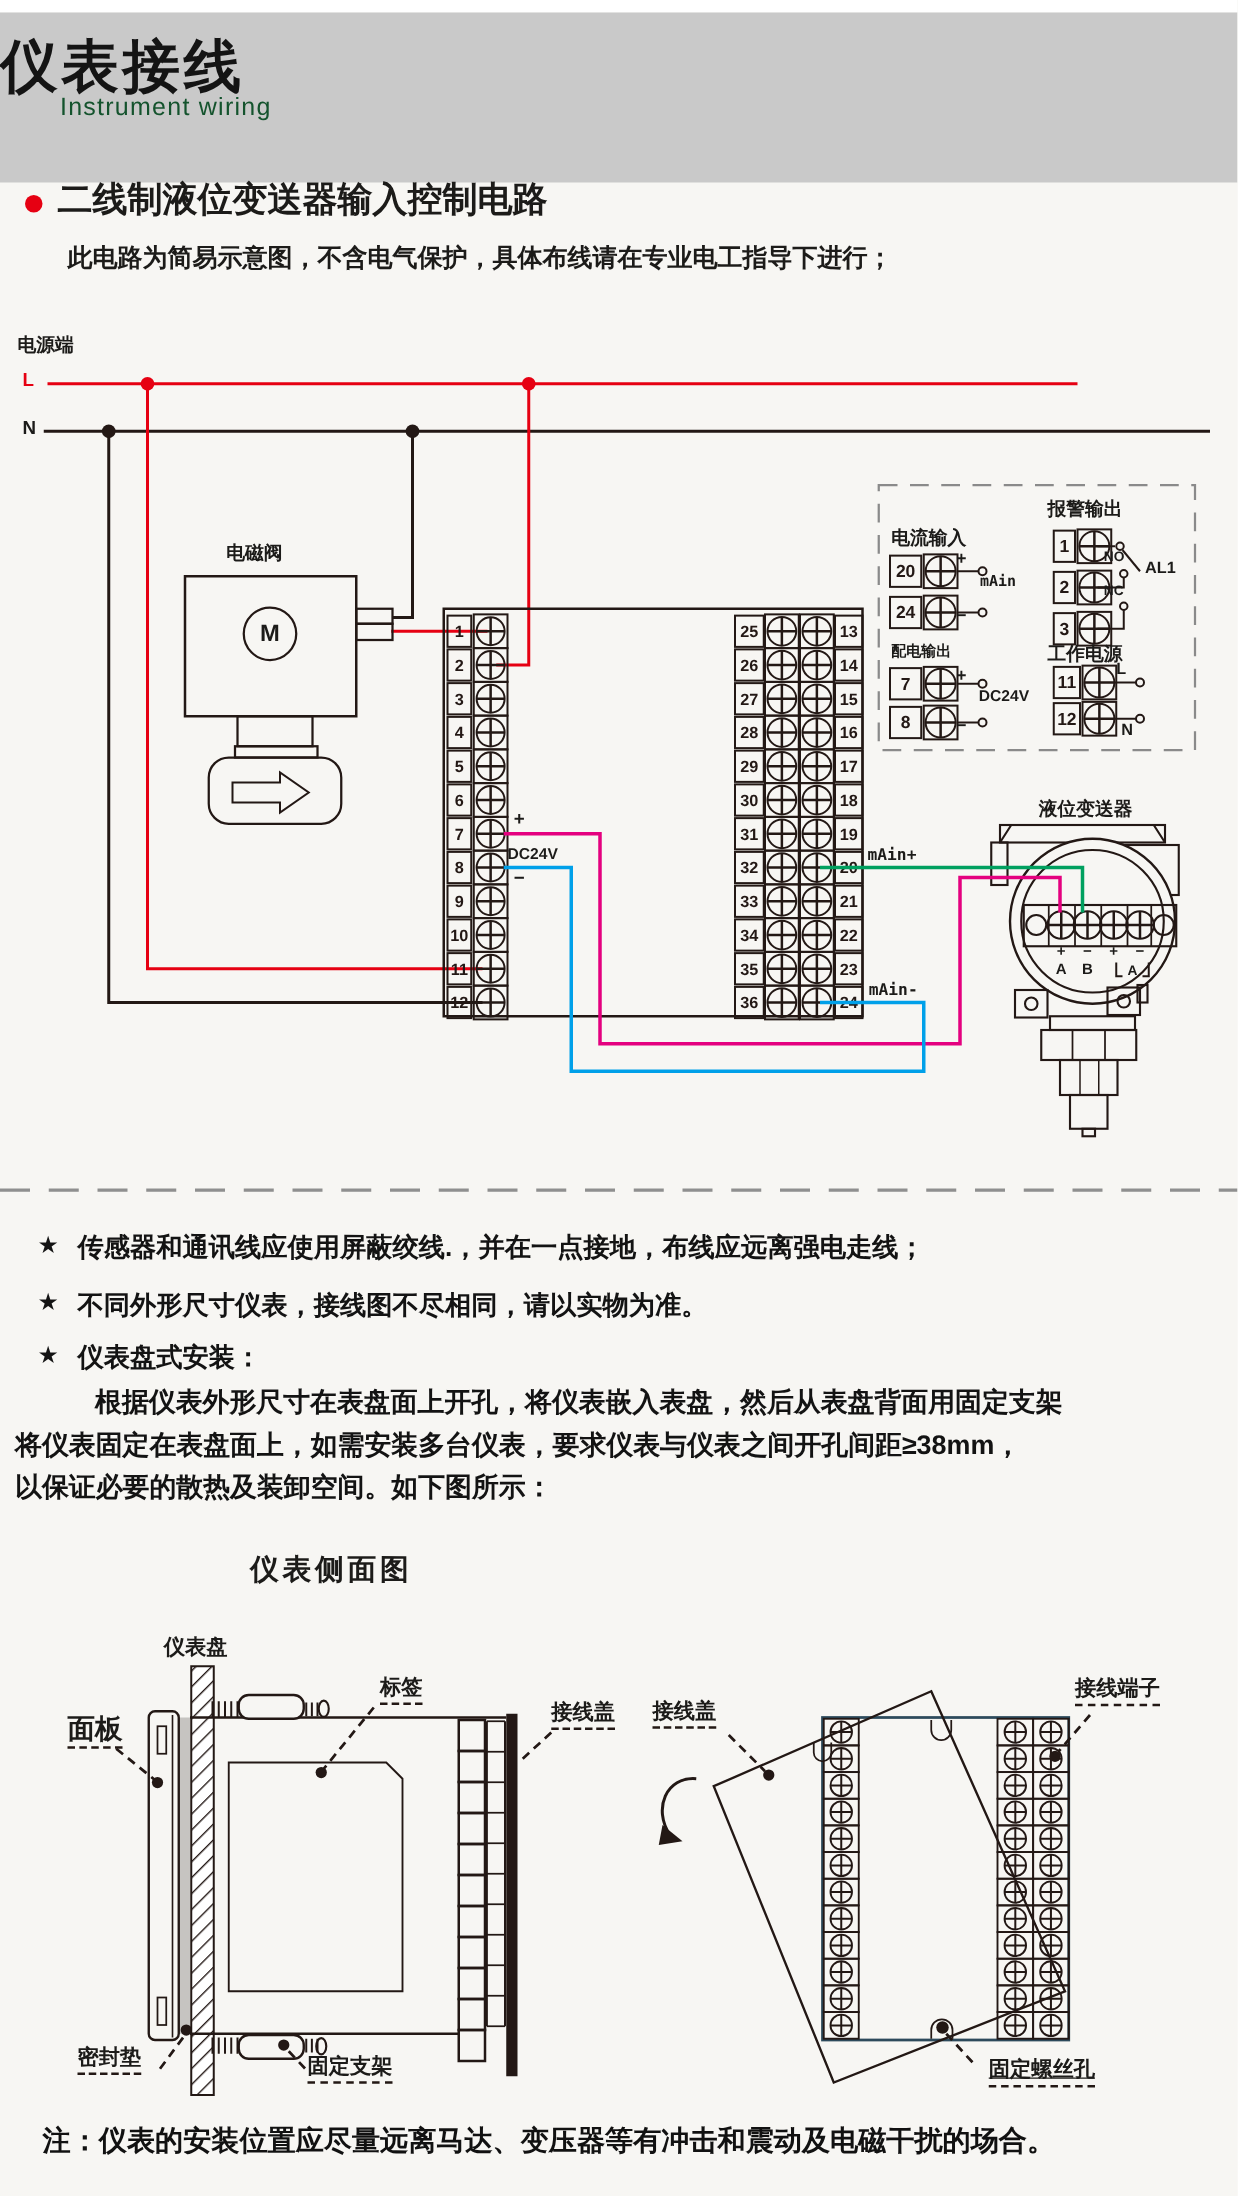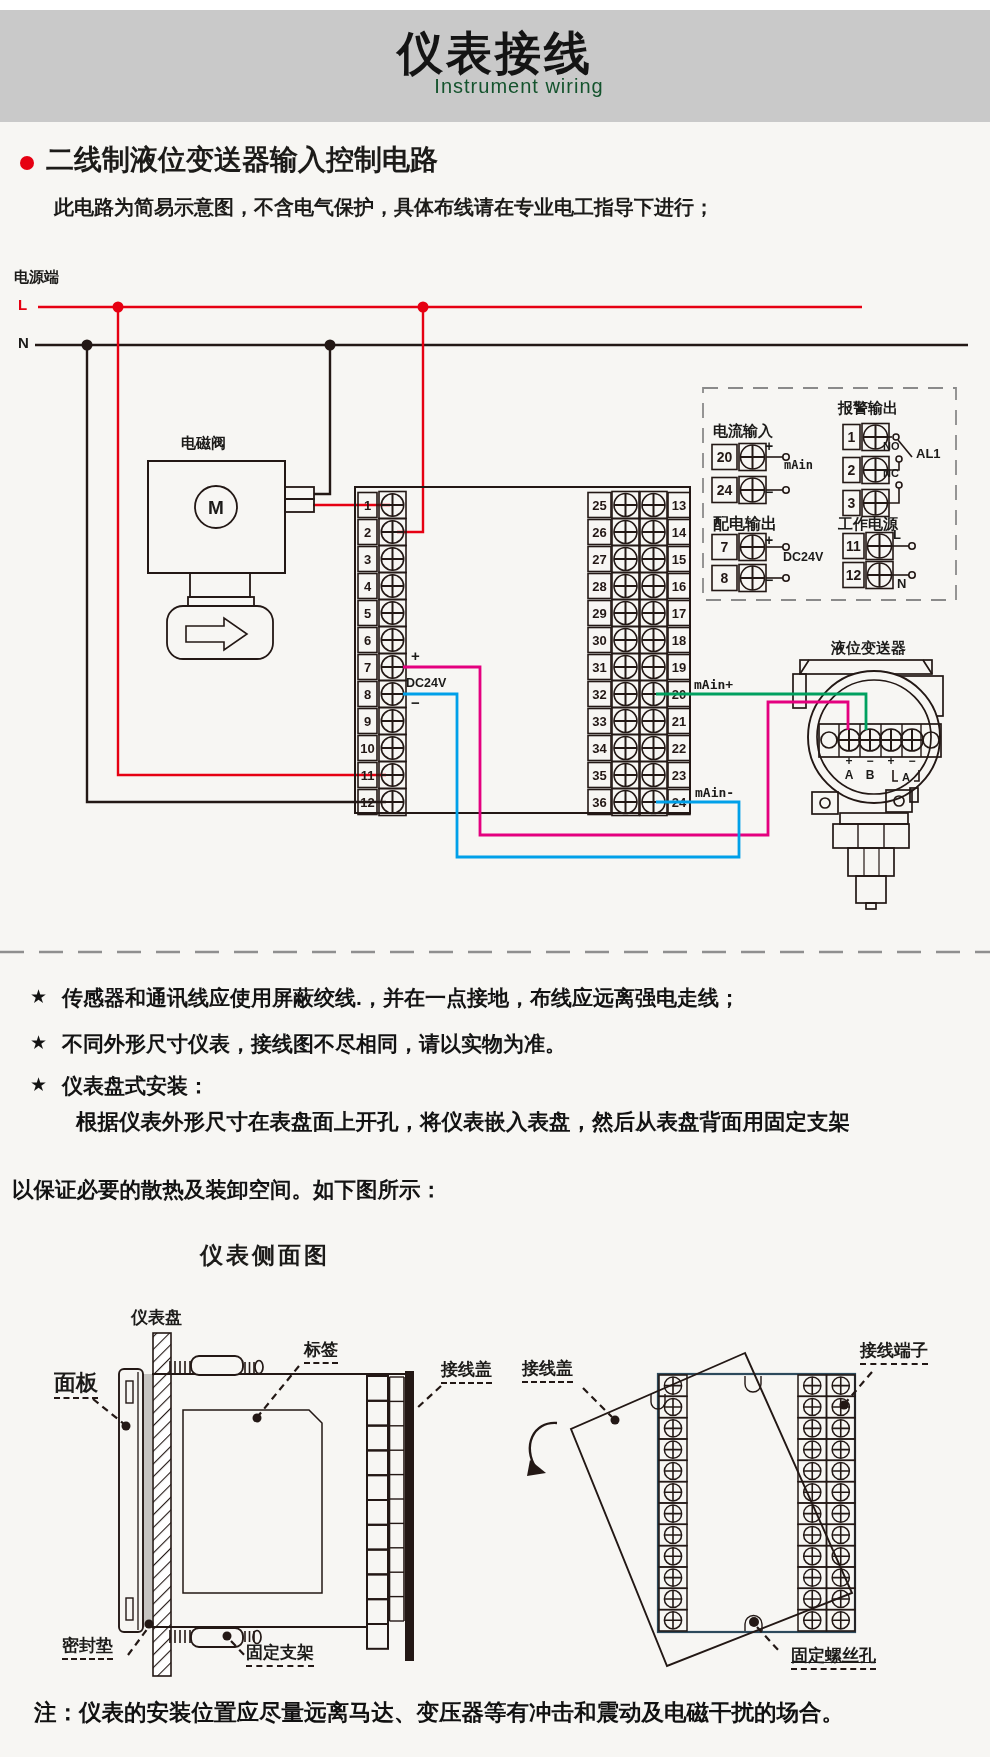--- a/index.html
+++ b/index.html
@@ -3,21 +3,21 @@
 <meta charset="utf-8">
 <style>
   * { margin:0; padding:0; box-sizing:border-box; }
   :root{
     --c-red:#e60012; --c-mag:#e4007f; --c-cyan:#00a0e9; --c-green:#00a05f;
     --c-ink:#231815; --c-panel:#2d4a5c; --c-banner:#c9c9c9; --c-bg:#f7f6f3;
   }
   body{ font-family:"Liberation Sans","DejaVu Sans",sans-serif; }
   .page{ position:relative; width:990px; height:1757px; background:var(--c-bg); overflow:hidden; }
   .topstrip{ position:absolute; left:0; top:0; width:990px; height:10px; background:#ffffff; }
-  .banner{ position:absolute; left:0; top:10px; width:990px; height:112px; background:var(--c-banner); text-align:center; }
+  .banner{ position:absolute; left:0; top:10px; width:990px; height:136px; background:var(--c-banner); text-align:left; }
   .banner-title{ display:block; margin-top:18px; font-size:46px; font-weight:600; letter-spacing:3px; color:#141414; line-height:1.1; }
   .banner-sub{ display:block; font-size:20px; color:#14532d; margin-top:-4px; letter-spacing:1px;padding-left:48px; }
   .lbl{ position:absolute; white-space:nowrap; color:#1c1b19; font-weight:700; line-height:1.15; }
   .ctr{ transform:translate(-50%,-50%); }
   .ctrx{ transform:translateX(-50%); }
   .mono{ font-family:"DejaVu Sans Mono","Liberation Mono",monospace; }
   .serif{ font-family:Liberation Sans, sans-serif; }
   .red{ color:var(--c-red); }
   .dash-u{ border-bottom:2.5px dashed #231815; padding-bottom:2px; }
   .bullet-dot{ position:absolute; left:20px; top:156px; width:14px; height:14px; border-radius:50%; background:var(--c-red); }
@@ -576,21 +576,21 @@
   <span class="lbl" style="left:713px; top:422px; font-size:15px;">电流输入</span>
   <span class="lbl" style="left:765px; top:438px; font-size:14px;">+</span>
   <span class="lbl mono" style="left:784px; top:459px; font-size:12px;">mAin</span>
   <span class="lbl" style="left:765px; top:484px; font-size:14px;">−</span>
 
   <span class="lbl" style="left:838px; top:399px; font-size:15px;">报警输出</span>
   <span class="lbl" style="left:883px; top:440px; font-size:11px;">NO</span>
   <span class="lbl" style="left:883px; top:467px; font-size:11px;">NC</span>
   <span class="lbl" style="left:916px; top:447px; font-size:13px;">AL1</span>
 
-  <span class="lbl" style="left:713px; top:515px; font-size:16px;">配电输出</span>
+  <span class="lbl" style="left:713px; top:515px; font-size:12px;">配电输出</span>
   <span class="lbl" style="left:765px; top:532px; font-size:14px;">+</span>
   <span class="lbl" style="left:783px; top:550px; font-size:12.5px;">DC24V</span>
   <span class="lbl" style="left:765px; top:572px; font-size:14px;">−</span>
 
   <span class="lbl" style="left:838px; top:515px; font-size:15px;">工作电源</span>
   <span class="lbl" style="left:893px; top:528px; font-size:13px;">L</span>
   <span class="lbl" style="left:897px; top:577px; font-size:13px;">N</span>
 
   <span class="lbl" style="left:831px; top:639px; font-size:15px;">液位变送器</span>
   <span class="lbl ctrx" style="left:849px; top:755px; font-size:12px;">+</span>
@@ -607,20 +607,21 @@
   </div>
   <div class="star-row" style="top:1030px;">
     <span class="star">★</span>
     <span>不同外形尺寸仪表，接线图不尽相同，请以实物为准。</span>
   </div>
   <div class="star-row" style="top:1072px;">
     <span class="star">★</span>
     <span>仪表盘式安装：</span>
   </div>
   <span class="lbl" style="left:76px; top:1110px; font-size:21.5px; color:#131313;">根据仪表外形尺寸在表盘面上开孔，将仪表嵌入表盘，然后从表盘背面用固定支架</span>
+  <span class="lbl" style="left:12px; top:1144px; font-size:21.5px; color:#131313;">将仪表固定在表盘面上，如需安装多台仪表，要求仪表与仪表之间开孔间距≥38mm，</span>
   <span class="lbl" style="left:12px; top:1178px; font-size:21.5px; color:#131313;">以保证必要的散热及装卸空间。如下图所示：</span>
 
   <span class="lbl serif" style="left:200px; top:1242px; font-size:23px; letter-spacing:3px;">仪表侧面图</span>
   <span class="lbl" style="left:131px; top:1308px; font-size:17px;">仪表盘</span>
   <span class="lbl dash-u" style="left:54px; top:1370px; font-size:22px;">面板</span>
   <span class="lbl dash-u" style="left:304px; top:1340px; font-size:17px;">标签</span>
   <span class="lbl dash-u" style="left:441px; top:1360px; font-size:17px;">接线盖</span>
   <span class="lbl dash-u" style="left:62px; top:1636px; font-size:17px;">密封垫</span>
   <span class="lbl dash-u" style="left:246px; top:1643px; font-size:17px;">固定支架</span>
 

